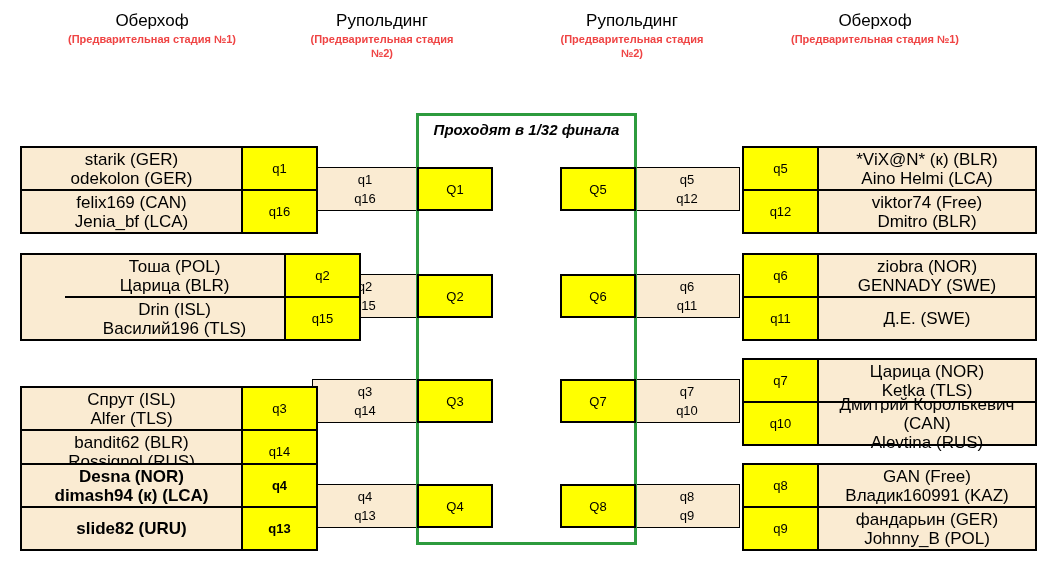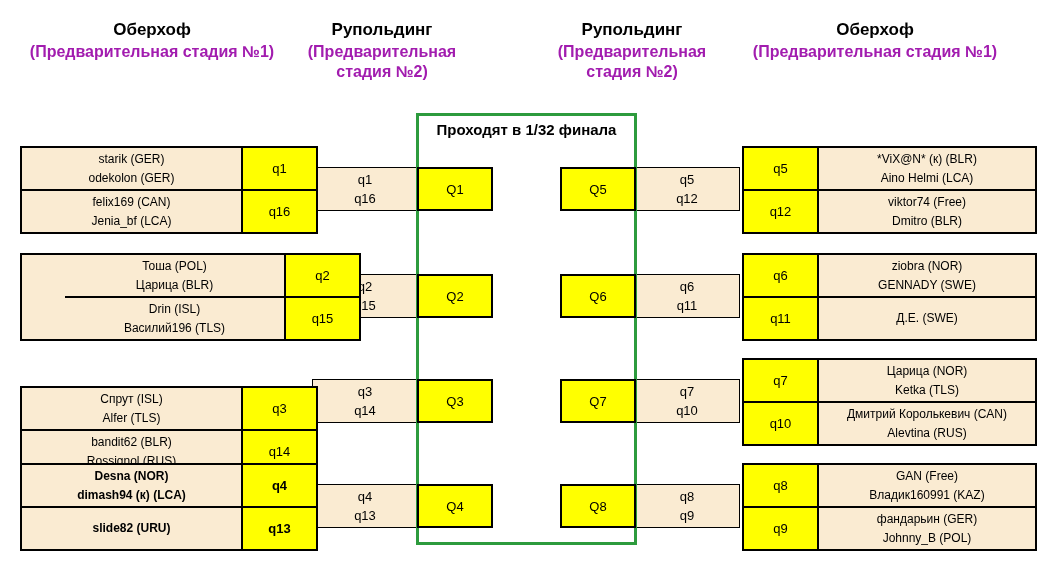--- a/index.html
+++ b/index.html
@@ -1,49 +1,49 @@
 <!DOCTYPE html>
 <html><head>
 <meta charset="utf-8">
 <style>
   html,body{margin:0;padding:0;background:#fff;}
   body{font-family:"Liberation Sans","DejaVu Sans",sans-serif;color:#000;}
   #stage{position:relative;width:1055px;height:569px;background:#fff;overflow:hidden;}
 
   
   .hdr{position:absolute;top:10px;text-align:center;}
-  .hdr .city{font-size:17px;font-weight:bold;line-height:1.25;margin-top:9px;}
-  .hdr .stage{font-size:16px;font-weight:bold;color:#a21caf;line-height:1.25;margin-top:2px;}
+  .hdr .city{font-size:17px;font-weight:normal;line-height:1.25;}
+  .hdr .stage{font-size:11px;font-weight:bold;color:#ef4444;line-height:1.25;margin-top:2px;}
 
   
   .group{position:absolute;border:2px solid #000;background:#faebd2;z-index:3;}
   .group.left{left:20px;width:294px;}
   .group.right{left:742px;width:291px;}
   .pair-row{display:flex;height:41px;}
   .pair-row + .pair-row{border-top:2px solid #000;}
   .players{display:flex;flex-direction:column;justify-content:center;text-align:center;
-           background:#faebd2;font-size:12px;line-height:19px;flex:1;}
+           background:#faebd2;font-size:17px;line-height:19px;flex:1;}
   .qcell{width:73px;background:#ffff00;display:flex;align-items:center;justify-content:center;
          font-size:13px;flex:0 0 73px;}
   .group.left .players{border-right:2px solid #000;}
   .group.right .qcell{border-right:2px solid #000;}
 
   
   .link-box{position:absolute;width:106px;height:44px;background:#faebd2;border:1px solid #000;
             display:flex;flex-direction:column;justify-content:center;text-align:center;
             font-size:13px;line-height:19px;z-index:1;box-sizing:border-box;}
   .qwin{position:absolute;width:76px;height:44px;background:#ffff00;border:2px solid #000;
         display:flex;align-items:center;justify-content:center;font-size:13px;z-index:4;
         box-sizing:border-box;}
 
   
   .qualify-frame{position:absolute;left:416px;top:113px;width:221px;height:432px;
                  border:3px solid #2d9b3d;box-sizing:border-box;z-index:2;background:transparent;}
   .qualify-title{position:absolute;left:416px;top:121px;width:221px;text-align:center;
-                 font-size:15px;font-weight:bold;z-index:5;}
+                 font-size:15px;font-weight:bold;font-style:italic;z-index:5;}
 </style>
 </head>
 <body>
 
 <div id="stage">
 
   <div class="hdr" style="left:20px;width:264px;">
     <div class="city">Оберхоф</div>
     <div class="stage">(Предварительная стадия №1)</div>
   </div>

